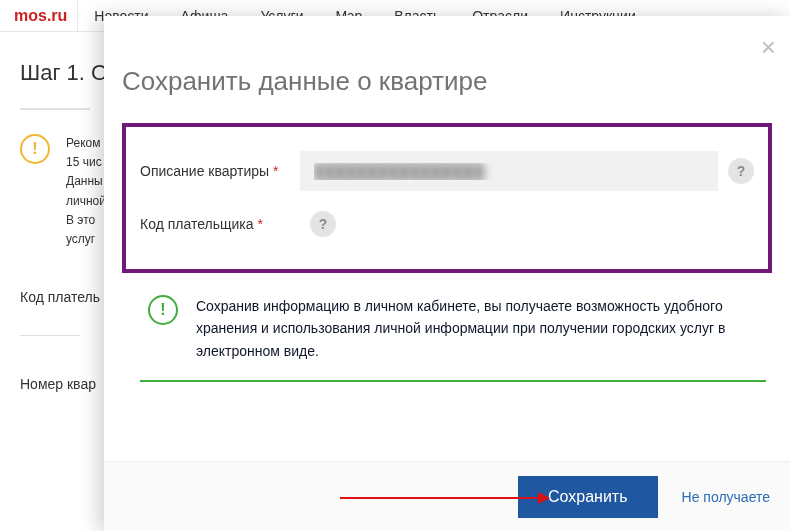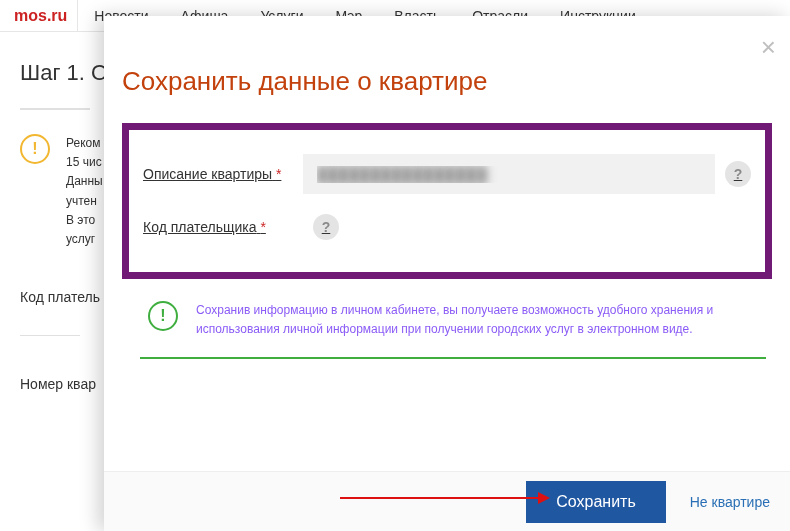--- a/index.html
+++ b/index.html
@@ -15,36 +15,36 @@
   .notice-row { display: flex; align-items: flex-start; padding: 24px 0 0 20px; }
   .notice-icon { width: 30px; height: 30px; border: 2px solid #f2b730; border-radius: 50%; color: #f2b730; display: flex; align-items: center; justify-content: center; font-weight: bold; font-size: 16px; flex: none; margin-right: 16px; }
   .notice-text { font-size: 12px; line-height: 1.6; color: #333; }
   .bg-label { font-size: 14px; color: #333; padding: 40px 0 0 20px; }
   .bg-under { border-bottom: 1px solid #e0e0e0; margin: 30px 20px 0 20px; width: 60px; }
 
   
   .modal { position: absolute; left: 104px; top: 16px; width: 686px; height: 515px; background: #fff; box-shadow: -6px 0 18px rgba(0,0,0,0.18); }
   .modal-inner { padding: 50px 18px 0 18px; position: relative; height: 100%; }
   .close-x { position: absolute; right: 14px; top: 18px; font-size: 26px; color: #bfbfbf; cursor: pointer; line-height: 1; }
-  .modal-title { font-size: 26px; color: #c2410c; font-weight: 400; margin-bottom: 26px; }
-  .redbox { border: 7px solid #701a75; padding: 14px 0 22px 0; text-decoration: underline; }
+  .modal-title { font-size: 26px; color: #737373; font-weight: 400; margin-bottom: 26px; }
+  .redbox { border: 4px solid #701a75; padding: 14px 0 22px 0; }
   .field-row { display: flex; align-items: center; padding: 10px 14px; }
   .field-label { width: 160px; font-size: 14px; color: #333; line-height: 1.3; }
   .req { color: #cc2626; }
   .field-input { flex: 1; height: 40px; background: #f1f1f1; border: none; padding: 0 14px; font-size: 15px; color: #888; outline: none; }
   .field-input.blur { color: transparent; text-shadow: 0 0 8px rgba(120,120,120,0.7); }
   .help { width: 26px; height: 26px; border-radius: 50%; background: #e4e4e4; color: #8a8a8a; font-weight: bold; font-size: 14px; display: flex; align-items: center; justify-content: center; margin-left: 10px; cursor: pointer; flex: none; }
   .help-spacer { width: 26px; margin-left: 10px; flex: none; }
 
   .info-row { display: flex; align-items: flex-start; padding: 22px 10px 0 26px; }
   .info-icon { width: 30px; height: 30px; border: 2px solid #3fae3f; border-radius: 50%; color: #3fae3f; display: flex; align-items: center; justify-content: center; font-weight: bold; font-size: 16px; flex: none; margin-right: 18px; }
-  .info-text { font-size: 12px; line-height: 1.6; color: #8b5cf6; }
+  .info-text { font-size: 14px; line-height: 1.6; color: #0f172a; }
   .green-sep { border-bottom: 2px solid #3fae3f; margin: 18px 6px 0 18px; }
 
-  .footer { position: absolute; left: 0; right: 0; bottom: 0; height: 60px; background: #fafafa; border-top: 1px solid #eee; display: flex; align-items: center; justify-content: flex-end; padding-right: 20px; }
+  .footer { position: absolute; left: 0; right: 0; bottom: 0; height: 70px; background: #fafafa; border-top: 1px solid #eee; display: flex; align-items: center; justify-content: flex-end; padding-right: 20px; }
   .btn-save { background: #1f57a1; color: #fff; border: none; font-size: 16px; padding: 12px 30px; cursor: pointer; margin-right: 24px; }
   .link-cancel { color: #2a6fb5; font-size: 14px; cursor: pointer; text-decoration: none; }
 
   .arrow { position: absolute; left: 236px; bottom: 26px; width: 210px; height: 14px; pointer-events: none; }
 </style>
 </head>
 <body>
 
 <div class="bg-page">
   <div class="topnav">
@@ -58,21 +58,21 @@
     <div class="nav-item">Инструкции</div>
   </div>
   <div class="step">Шаг 1. О</div>
   <div class="step-underline"></div>
   <div class="notice-row">
     <div class="notice-icon">!</div>
     <div class="notice-text">
       <div>Реком</div>
       <div>15 чис</div>
       <div>Данны</div>
-      <div>учтен</div>
+      <div>личной</div>
       <div>В это</div>
       <div>услуг</div>
     </div>
   </div>
   <div class="bg-label">Код платель</div>
   <div class="bg-under"></div>
   <div class="bg-label">Номер квар</div>
 </div>
 
 <div class="modal">
@@ -93,21 +93,21 @@
     </div>
 
     <div class="info-row">
       <div class="info-icon">!</div>
       <div class="info-text">Сохранив информацию в личном кабинете, вы получаете возможность удобного хранения и использования личной информации при получении городских услуг в электронном виде.</div>
     </div>
     <div class="green-sep"></div>
 
     <div class="footer">
       <button class="btn-save">Сохранить</button>
-      <a class="link-cancel">Не квартире</a>
+      <a class="link-cancel">Не получаете</a>
     </div>
 
     <svg class="arrow" viewBox="0 0 210 14">
       <line x1="0" y1="7" x2="198" y2="7" stroke="#d11" stroke-width="2"></line>
       <polygon points="198,1 210,7 198,13" fill="#d11"></polygon>
     </svg>
   </div>
 </div>
 
 </body></html>

